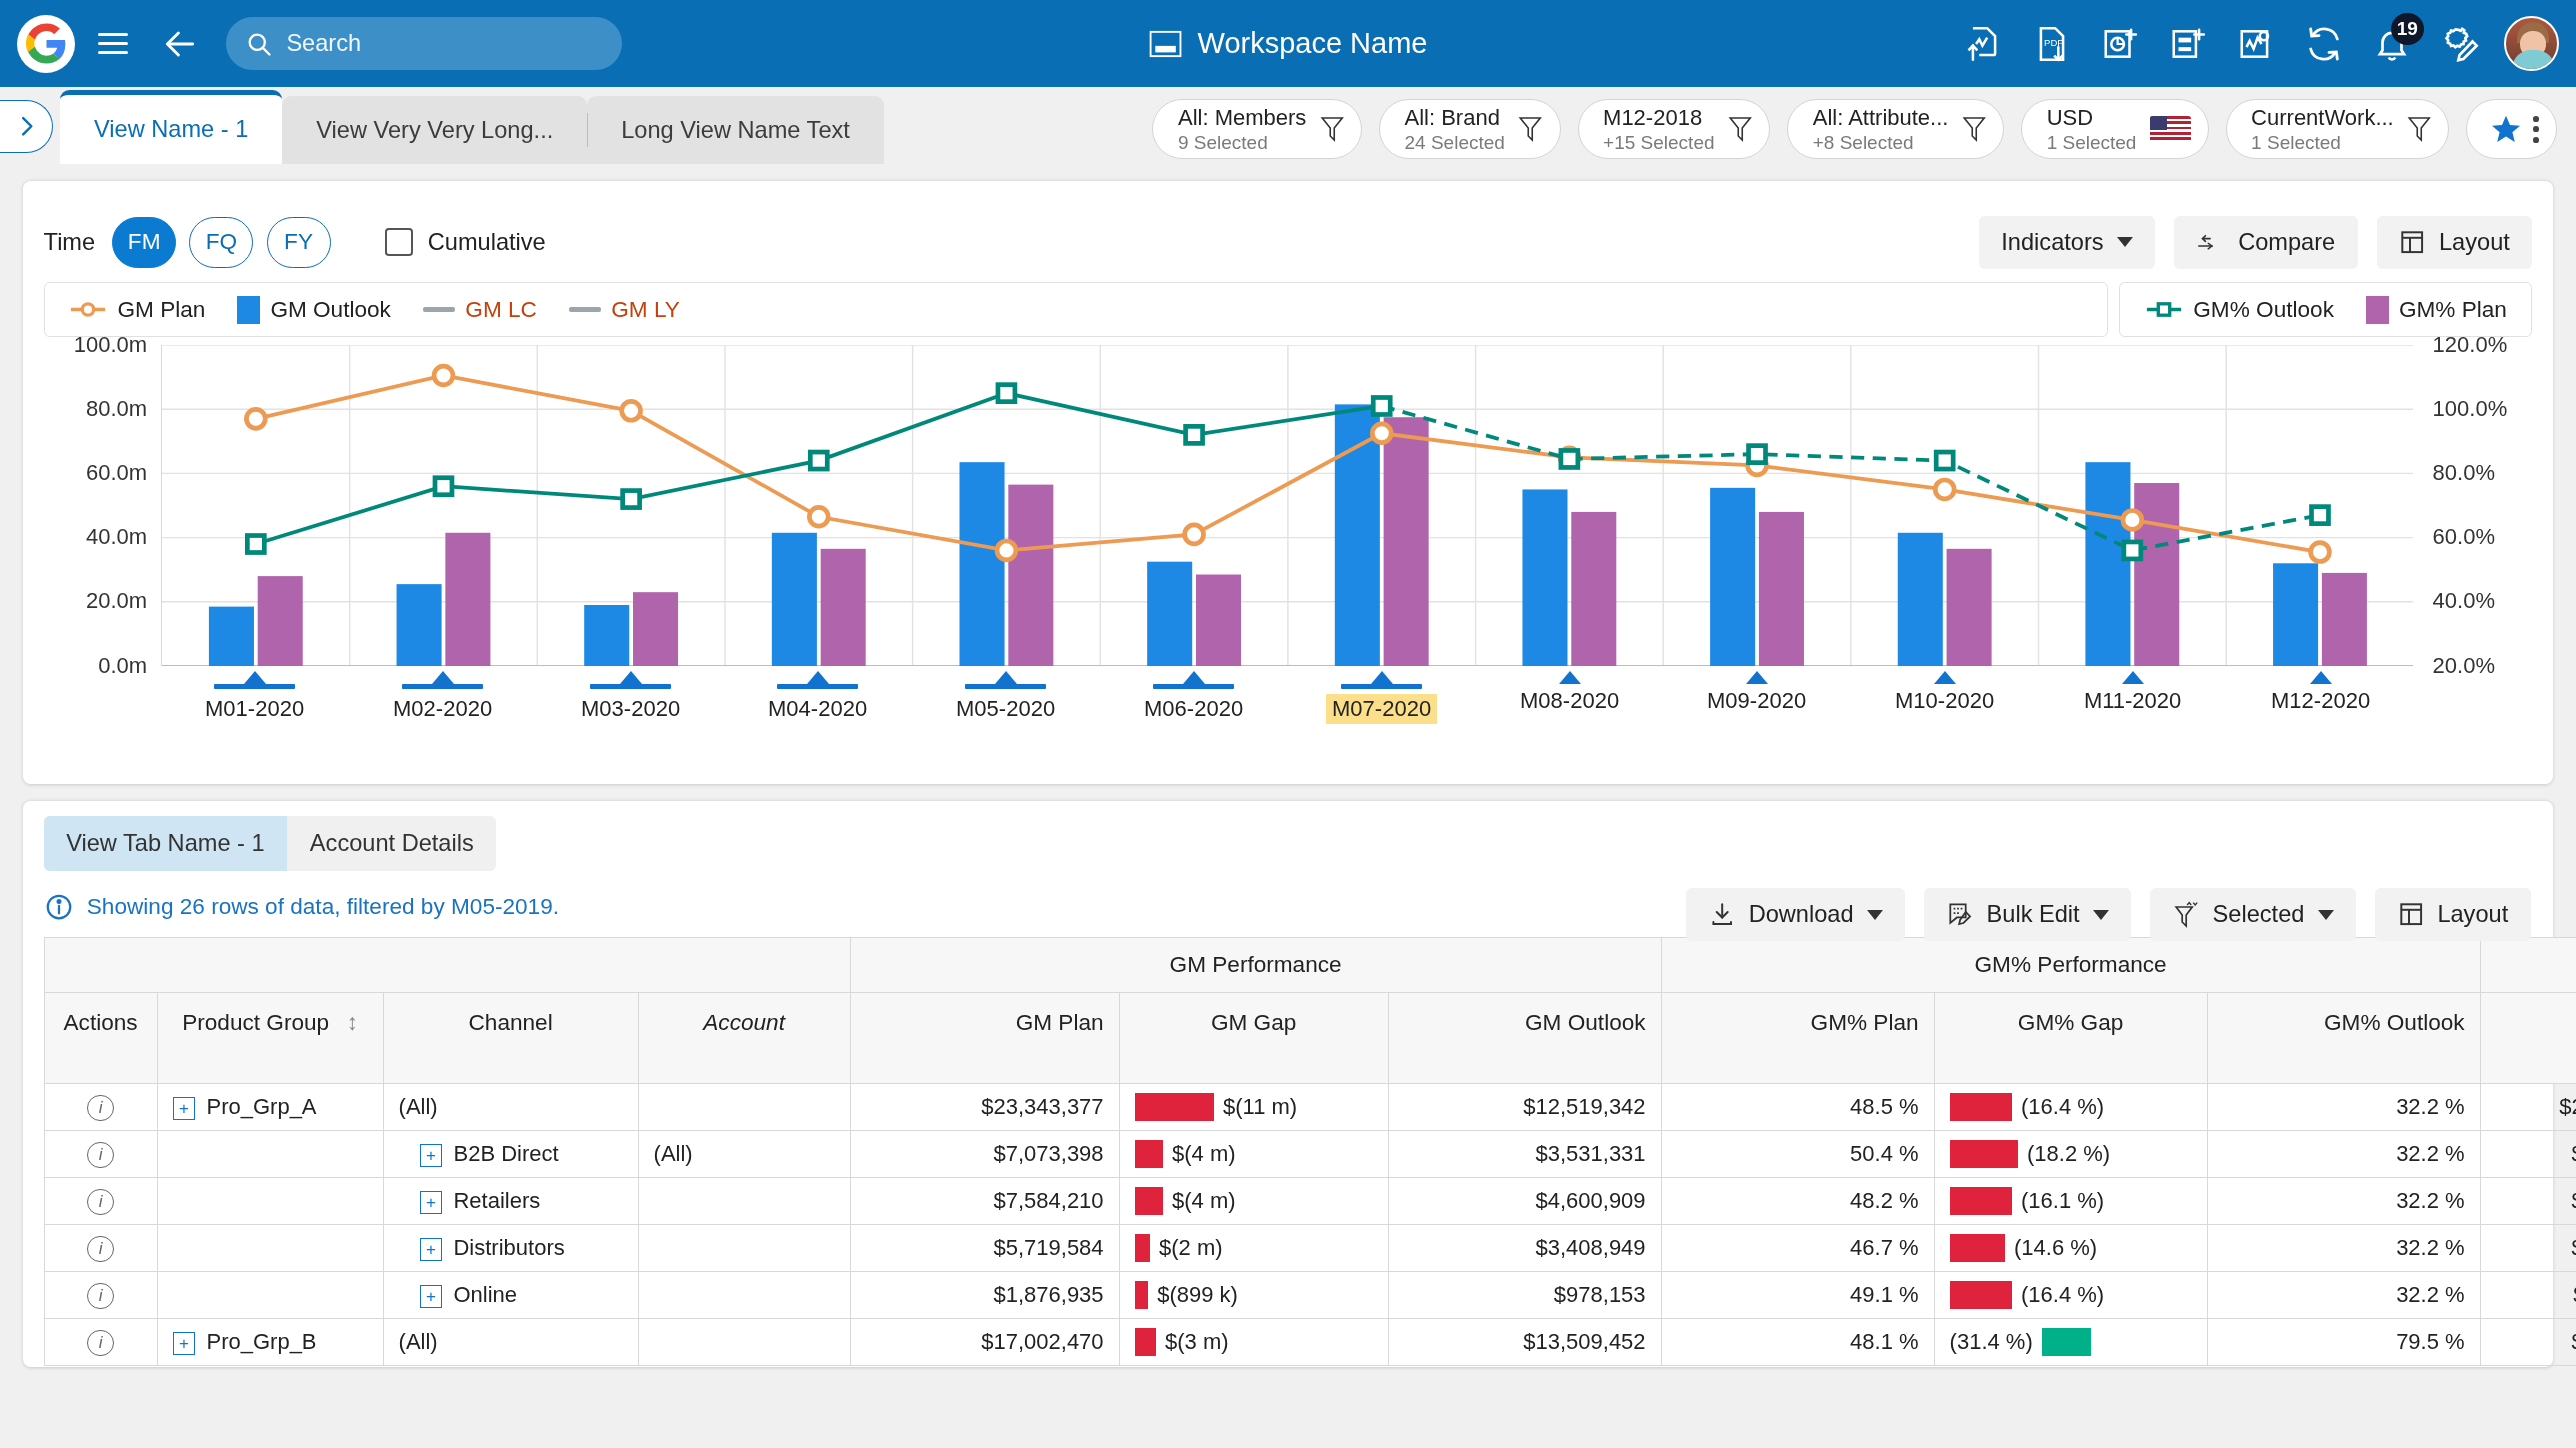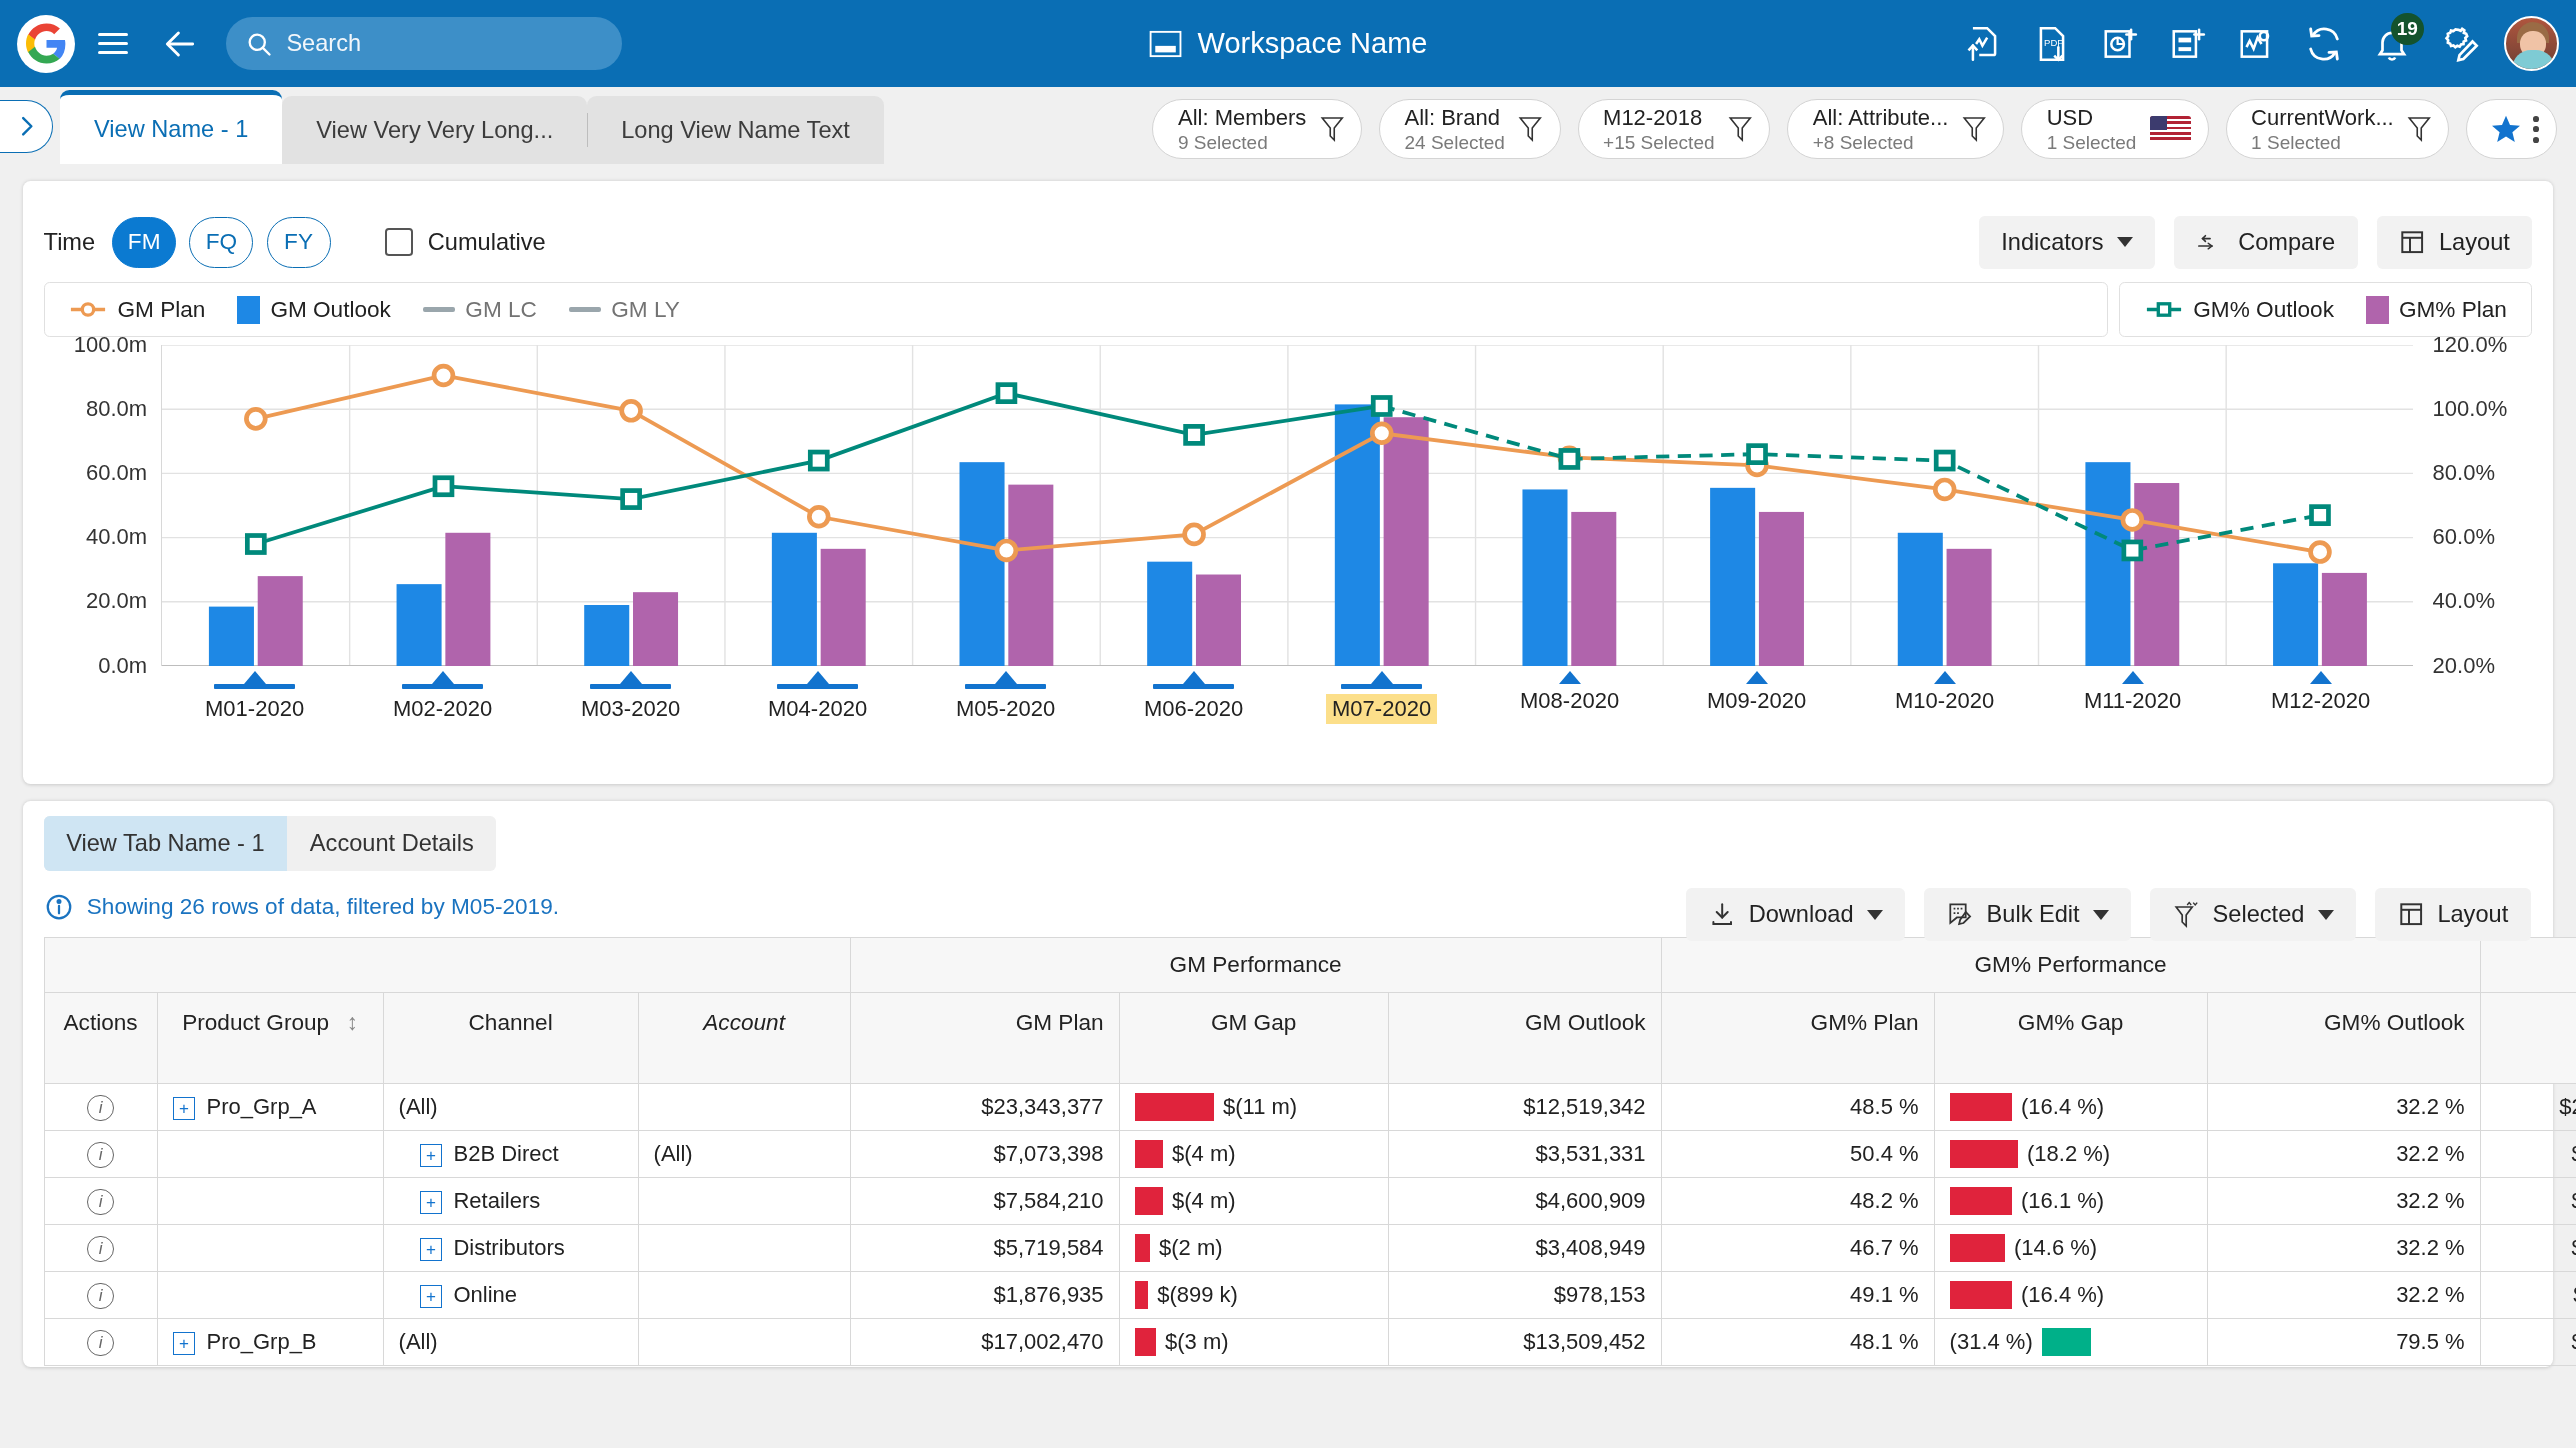--- a/index.html
+++ b/index.html
@@ -32,21 +32,21 @@
   }
   .searchbox .ph{color:#f2f7fb;font-size:23.6px;}
   .wsname{
     position:absolute;left:50%;transform:translateX(-50%);
     display:flex;align-items:center;gap:15px;color:#fff;font-size:29px;font-weight:400;
   }
   .topicons{margin-left:auto;display:flex;align-items:center;gap:21px;}
   .topicons .ic{width:47px;height:47px;display:flex;align-items:center;justify-content:center;cursor:pointer;position:relative;}
   .badge{
     position:absolute;top:-6.6px;right:-8.5px;min-width:32px;height:32px;border-radius:16px;
-    background:#14532d;color:#fff;font-size:19px;display:flex;align-items:center;
+    background:#0f172a;color:#fff;font-size:19px;display:flex;align-items:center;
     justify-content:center;padding:0 5.7px;font-weight:600;
   }
   .avatar{
     width:55px;height:55px;border-radius:50%;background:linear-gradient(#B0563E,#6E3F34);
     border:2.8px solid #fff;overflow:hidden;position:relative;cursor:pointer;flex:0 0 auto;
   }
   .av-hair{position:absolute;left:11.3px;top:3.8px;width:32px;height:21px;background:#9A6B45;border-radius:16px 16px 0 0;}
   .av-face{position:absolute;left:14px;top:13.2px;width:26.4px;height:25.5px;background:#F0C3A6;border-radius:12.3px;}
   .av-body{position:absolute;left:5.7px;bottom:0;width:43px;height:19px;background:#7ECBD4;border-radius:19px 19px 0 0;}
 
@@ -110,21 +110,21 @@
   }
   .caret{width:0;height:0;border-left:8.5px solid transparent;border-right:8.5px solid transparent;border-top:10.4px solid #333;}
 
   .legendrow{display:flex;margin-top:11.3px;gap:11.3px;}
   .legbox{
     border:0.9px solid #e0e0e0;border-radius:5.7px;height:55px;display:flex;align-items:center;
     padding:0 24.5px;gap:32px;
   }
   .legbox.l{flex:1;}
   .legitem{display:flex;align-items:center;gap:10.4px;font-size:22.6px;color:#222;cursor:pointer;white-space:nowrap;}
-  .legitem.muted{color:#737373;}
+  .legitem.muted{color:#c2410c;}
   .sw-sq{width:22.6px;height:28px;}
   .sw-line{width:32px;height:4.7px;border-radius:1.9px;}
 
   
   .plotwrap{position:relative;margin-top:7.5px;height:377px;}
   .ylabels{position:absolute;left:0;top:0;width:111px;height:321px;}
   .ylabels span{position:absolute;right:7.5px;font-size:22px;color:#333;transform:translateY(-50%);}
   .y2labels{position:absolute;right:0;top:0;width:113px;height:321px;}
   .y2labels span{position:absolute;left:13.2px;font-size:22px;color:#333;transform:translateY(-50%);}
   .plot{position:absolute;left:117px;right:119px;top:0;height:321px;border-left:0.9px solid #d8d8d8;}

